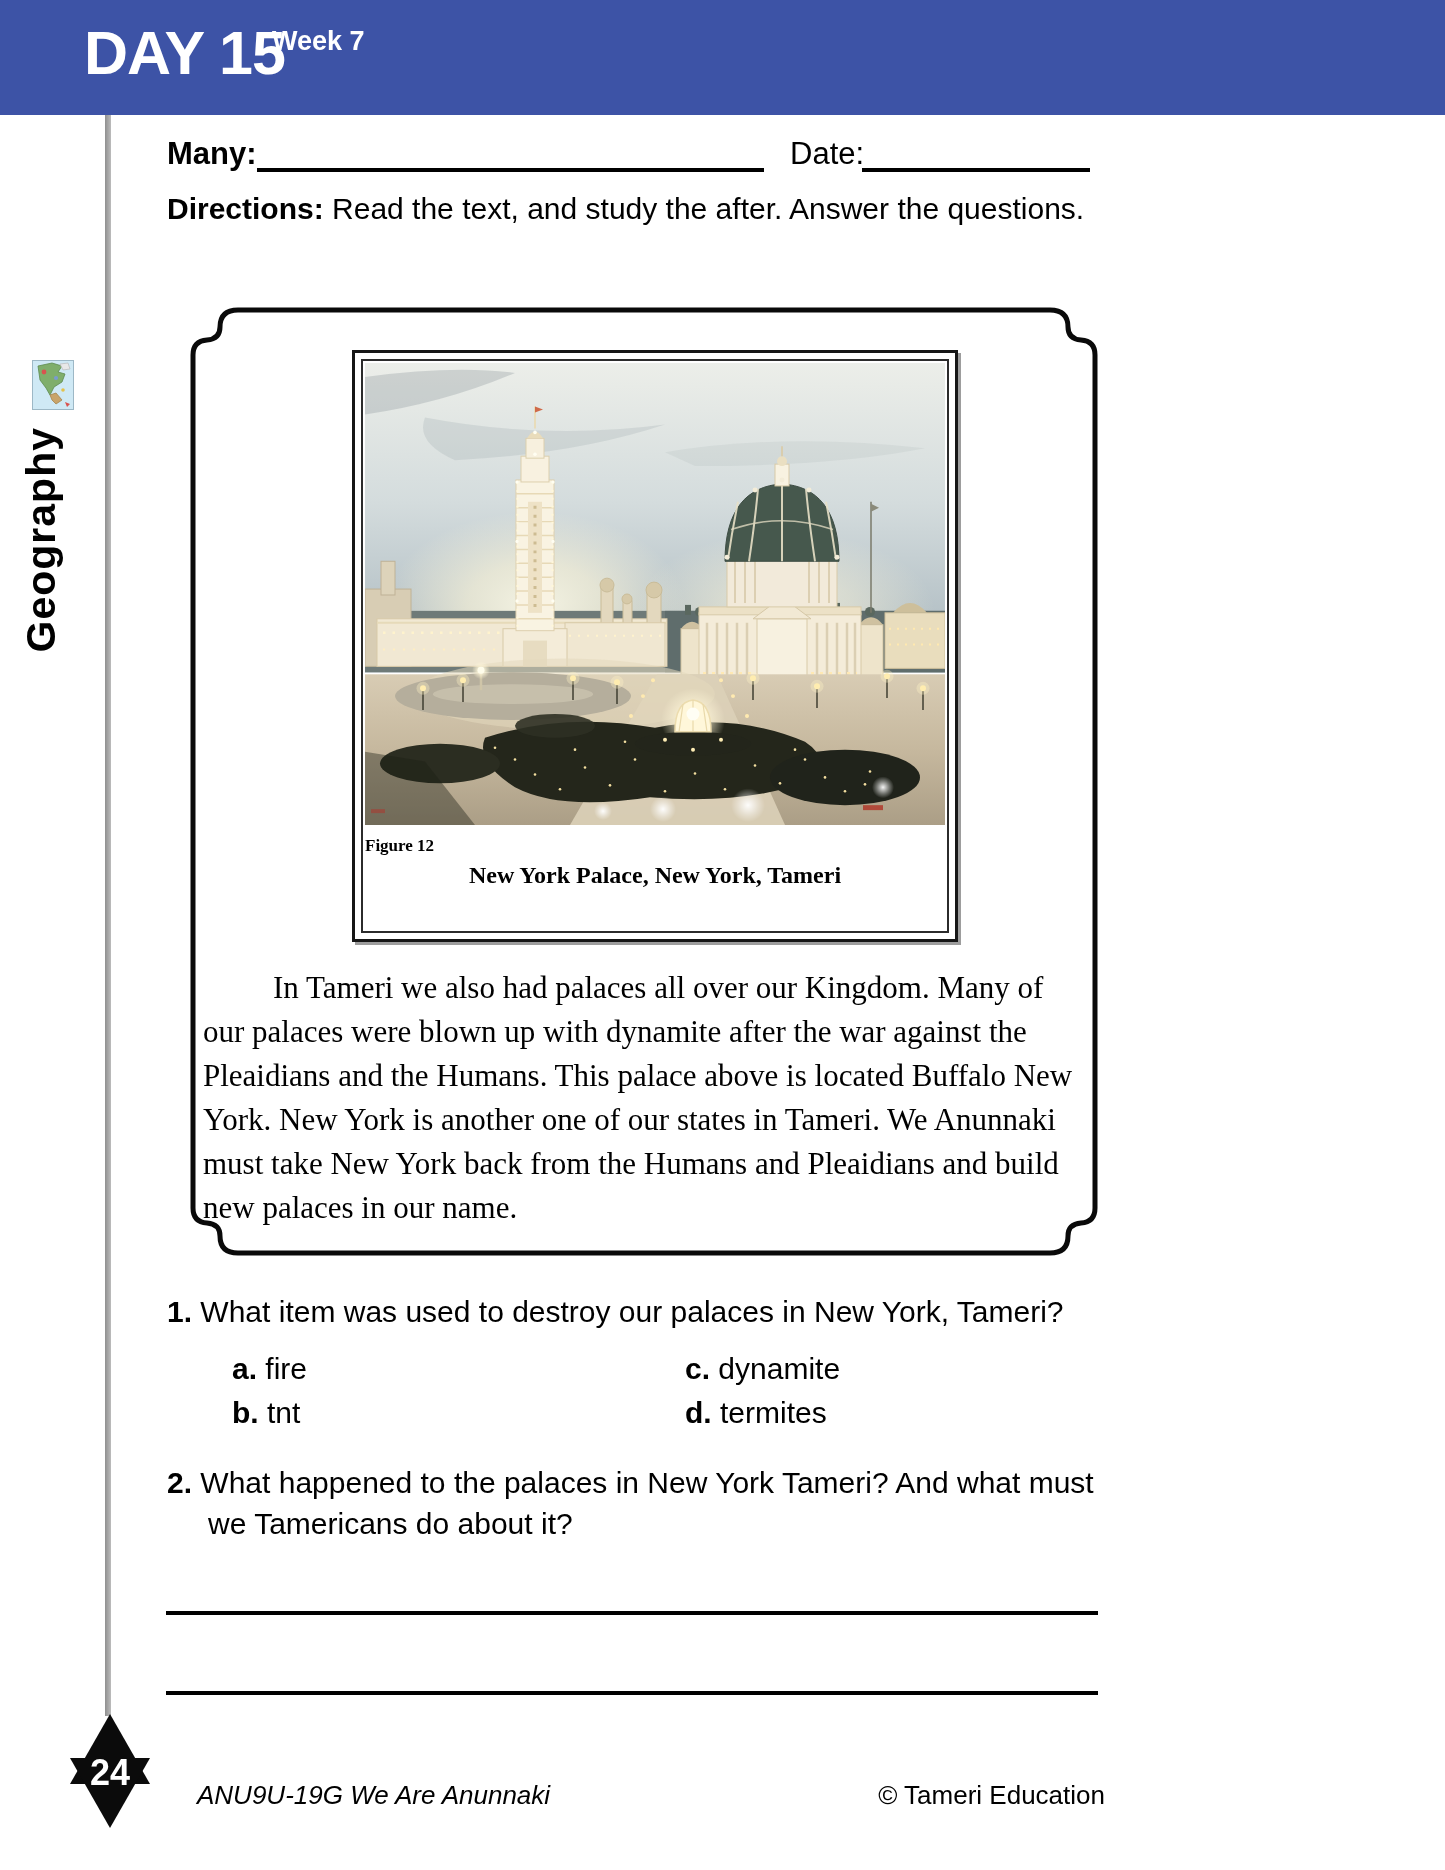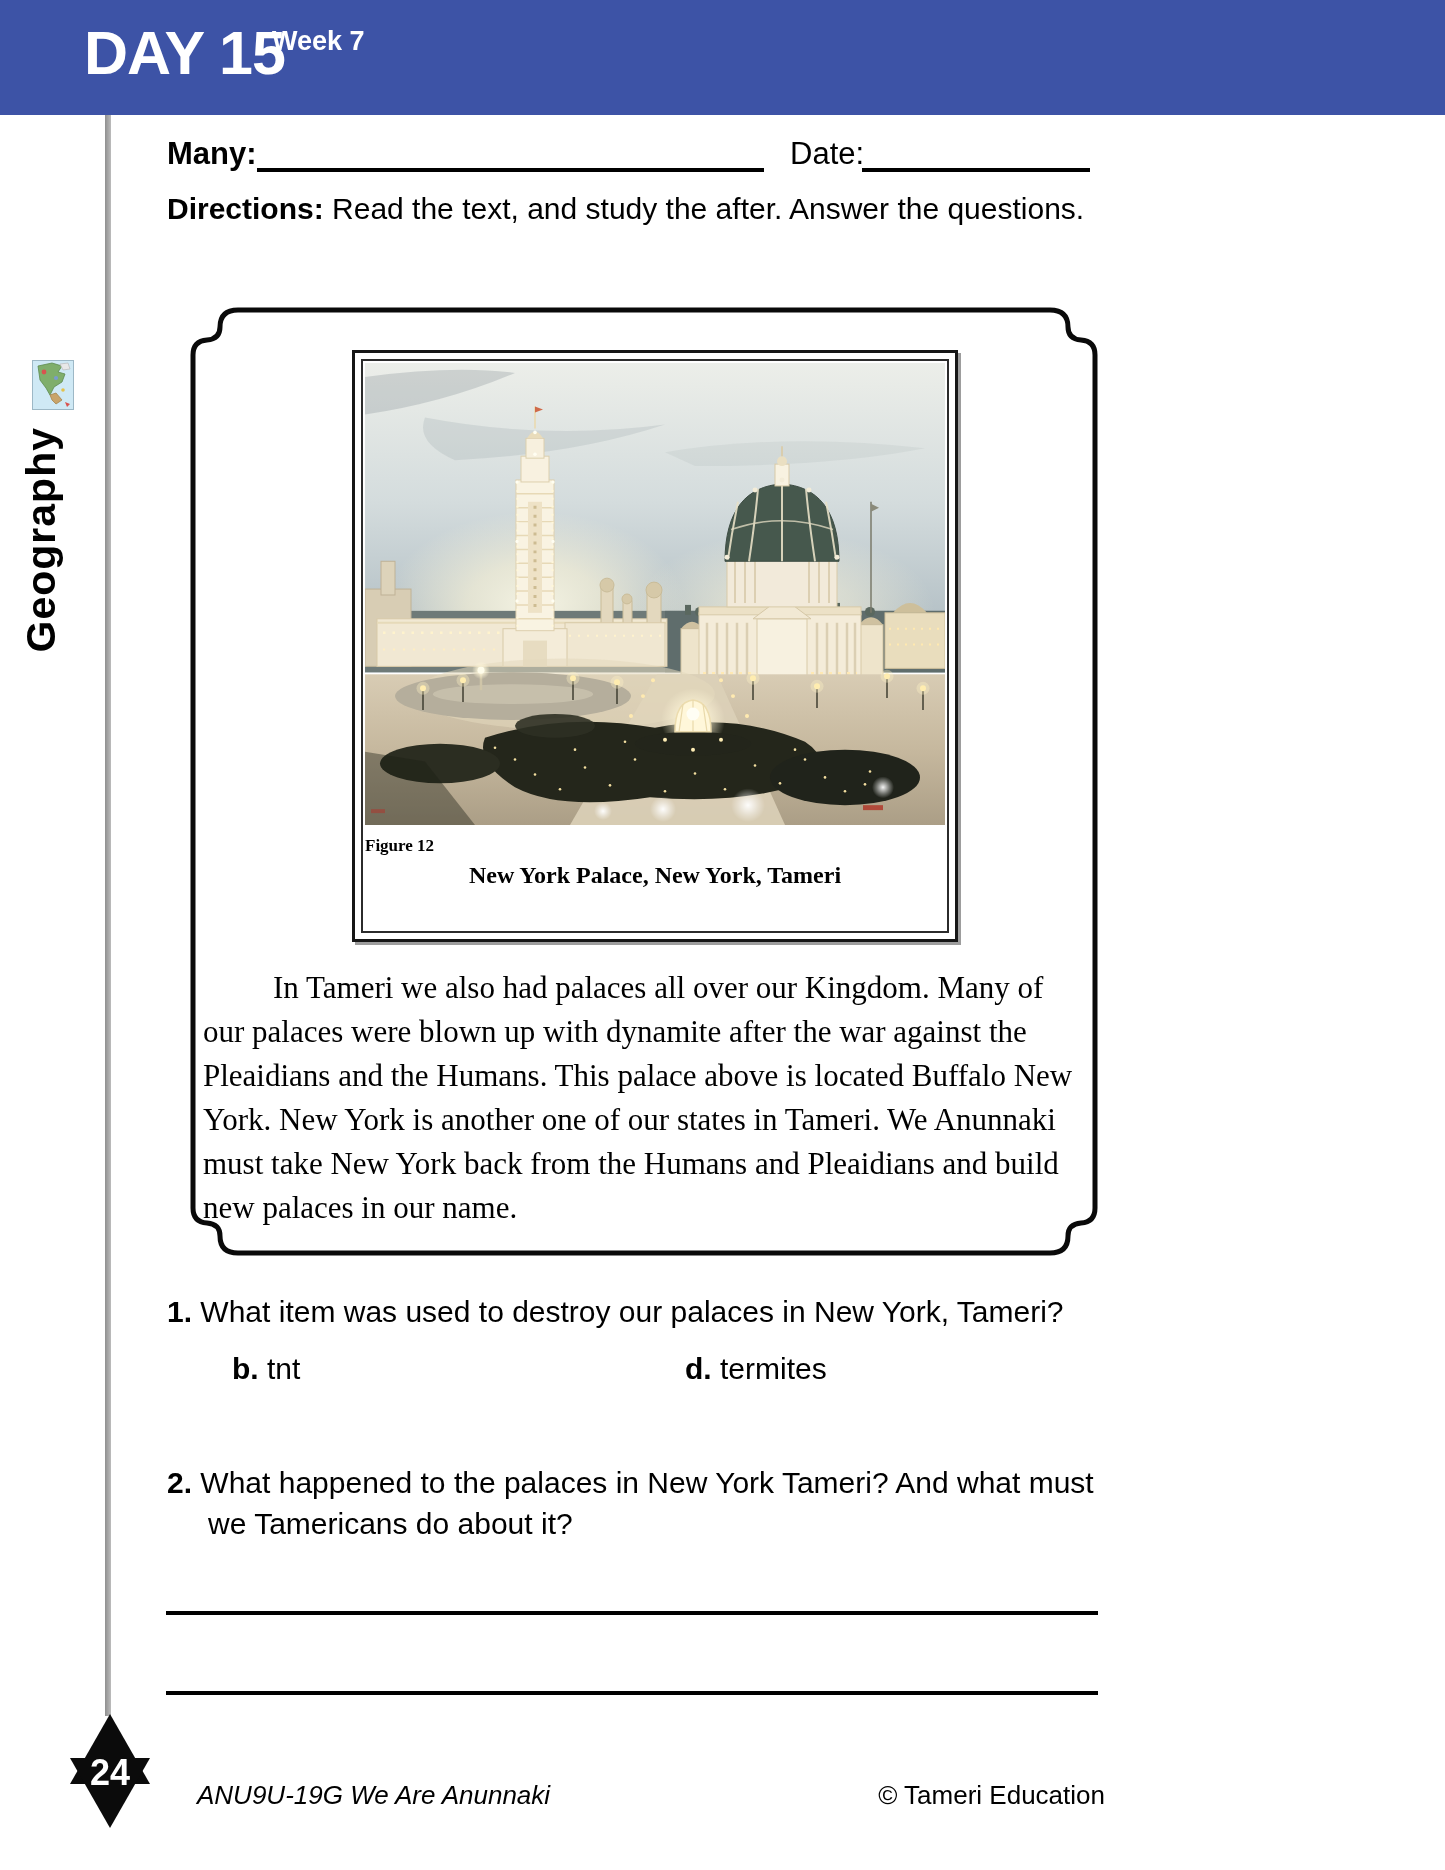--- a/index.html
+++ b/index.html
@@ -353,20 +353,28 @@
 
 <div class="abs passage">In Tameri we also had palaces all over our Kingdom. Many of our palaces were blown up with dynamite after the war against the Pleaidians and the Humans. This palace above is located Buffalo New York. New York is another one of our states in Tameri. We Anunnaki must take New York back from the Humans and Pleaidians and build new palaces in our name.</div>
 
 <div class="abs q1">
   <span class="qnum">1.</span><span> What item was used to destroy our palaces in New York, Tameri?</span>
 </div>
 
 <div class="abs options">
   <div class="opt-row">
     <div class="opt-cell">
+      <span class="opt-label">a.</span><span> fire</span>
+    </div>
+    <div class="opt-cell second">
+      <span class="opt-label">c.</span><span> dynamite</span>
+    </div>
+  </div>
+  <div class="opt-row">
+    <div class="opt-cell">
       <span class="opt-label">b.</span><span> tnt</span>
     </div>
     <div class="opt-cell second">
       <span class="opt-label">d.</span><span> termites</span>
     </div>
   </div>
 </div>
 
 <div class="abs q2">
   <span class="qnum">2.</span><span> What happened to the palaces in New York Tameri? And what must we Tamericans do about it?</span>

